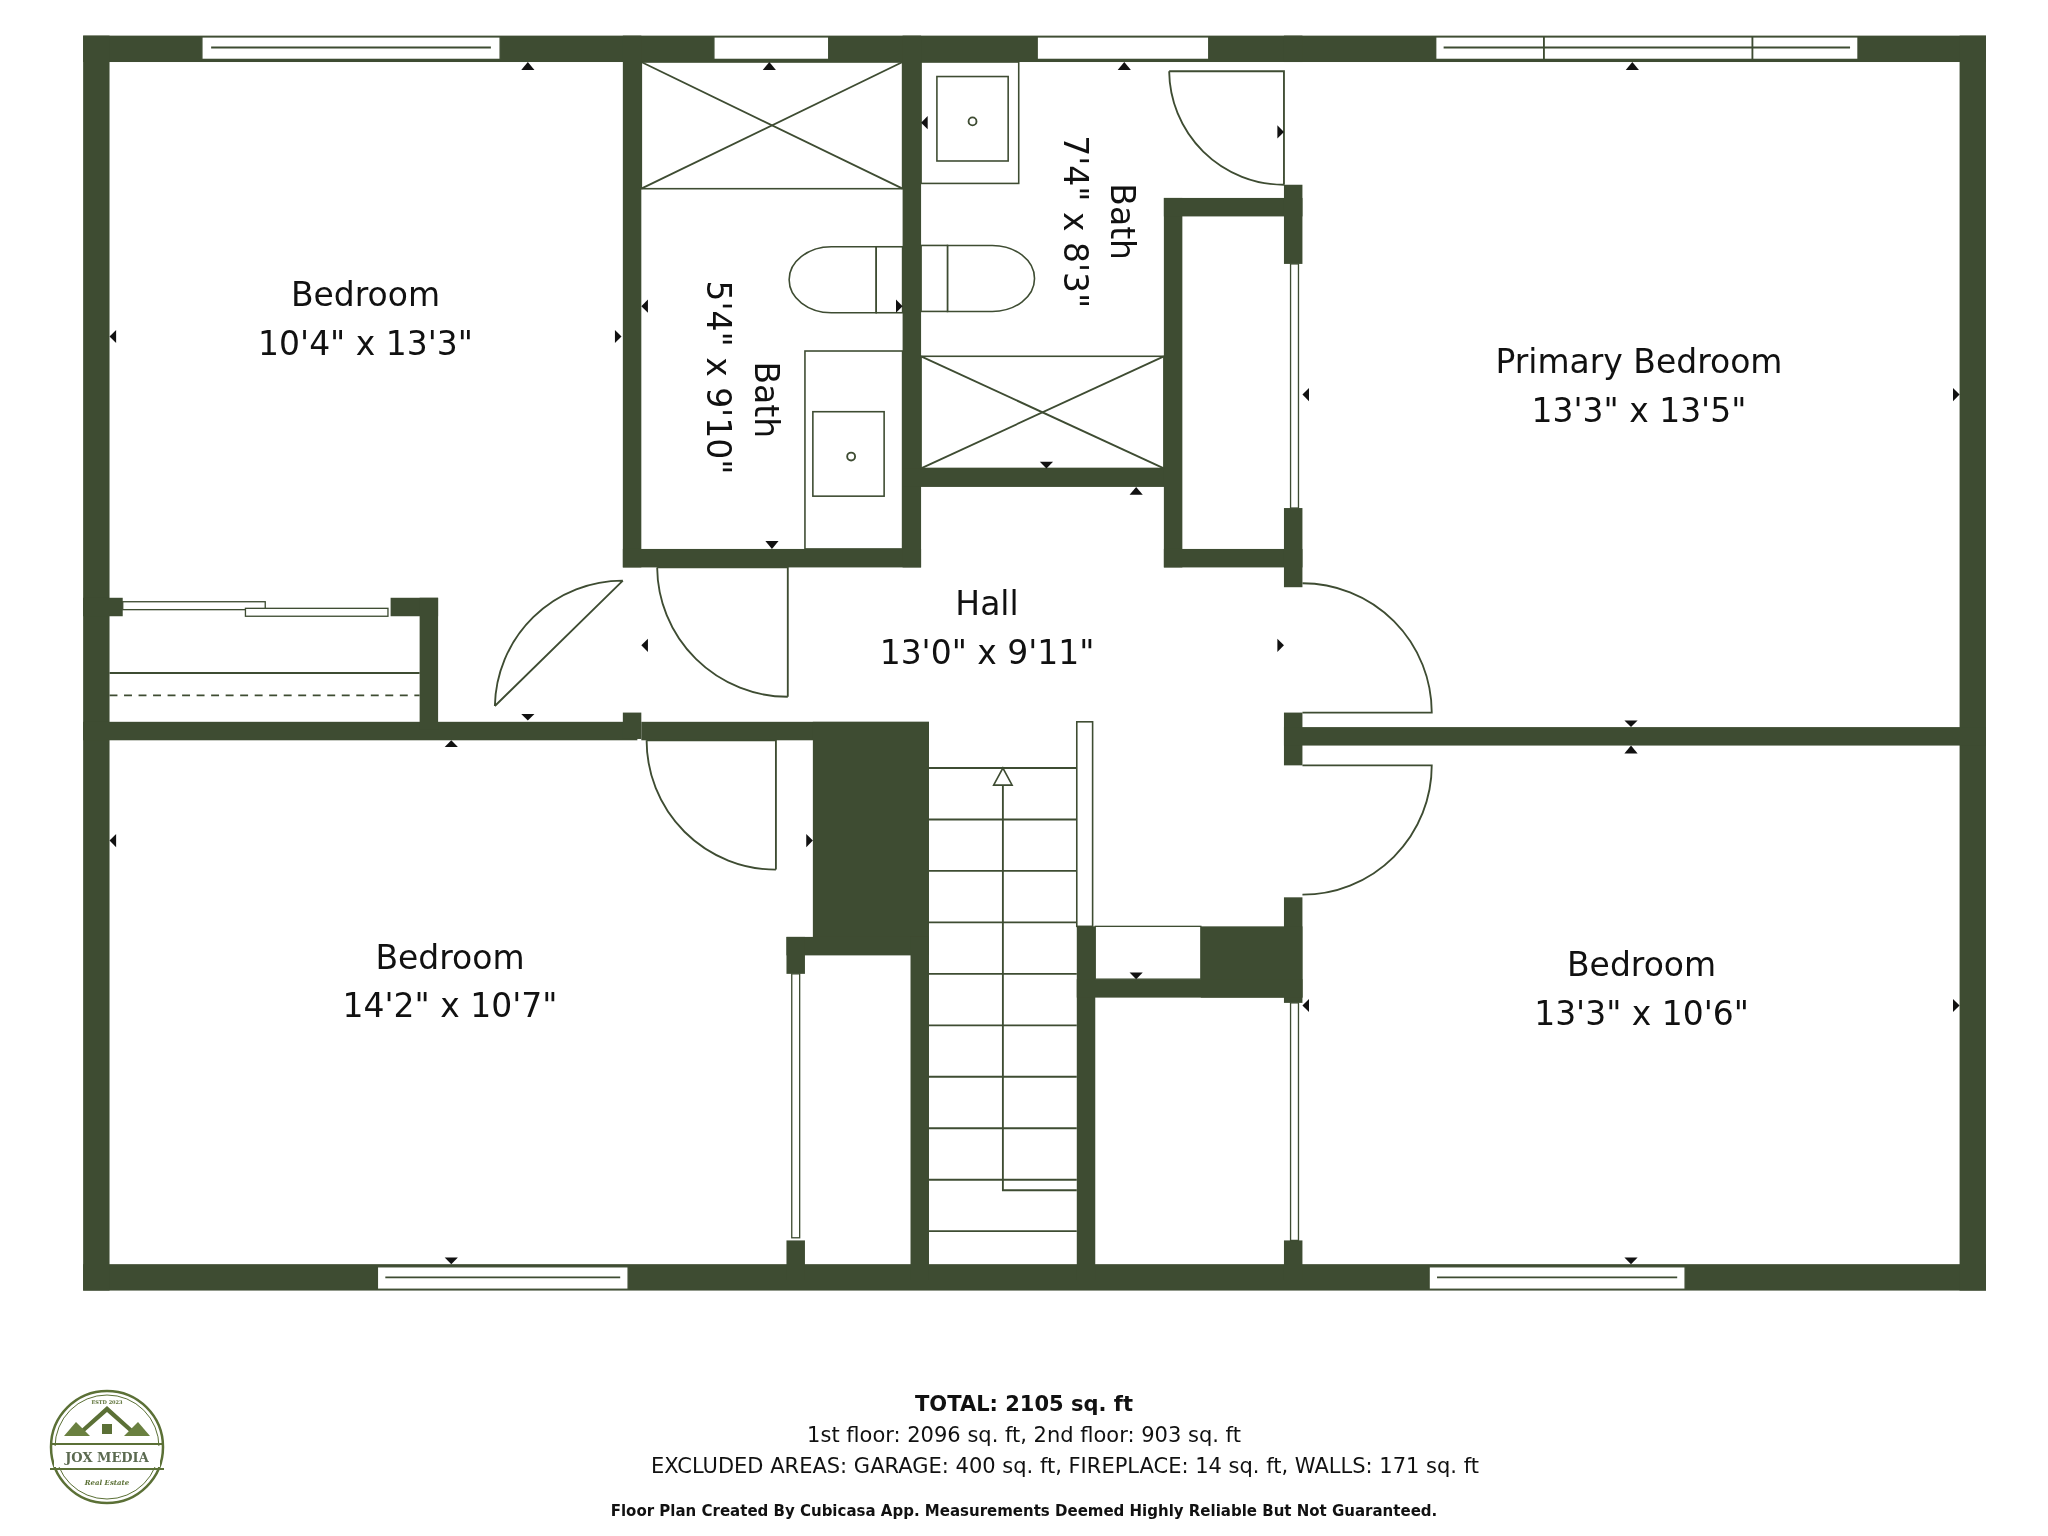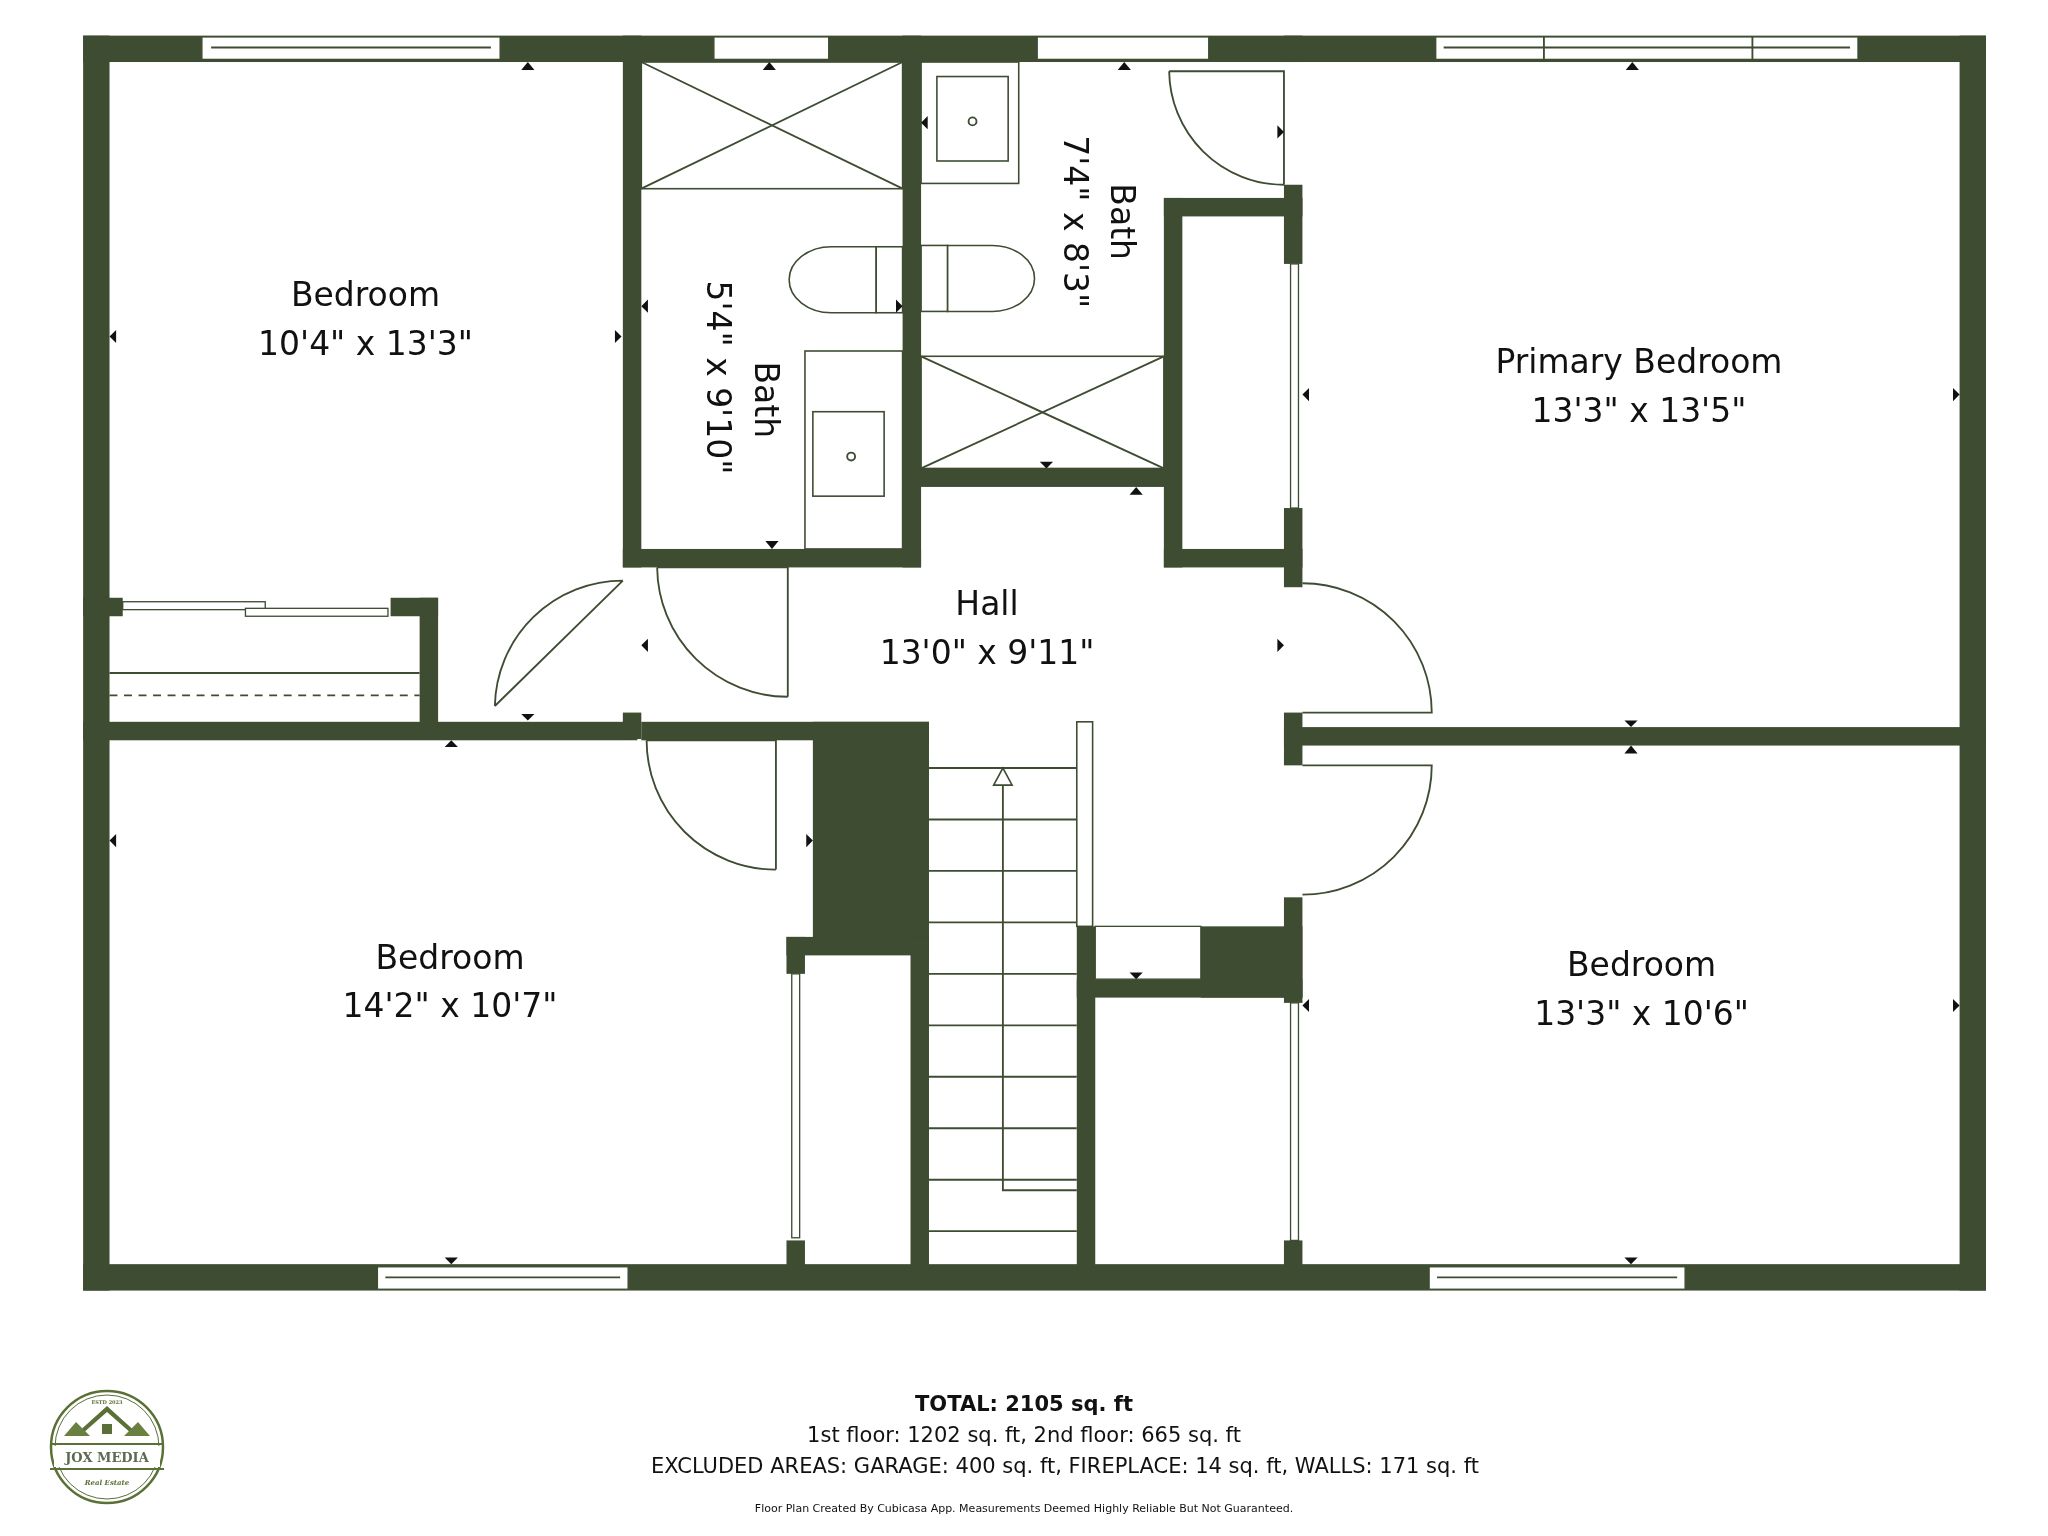--- a/index.html
+++ b/index.html
@@ -7,21 +7,21 @@
   #plan { position: absolute; left: 0; top: 0; width: 2048px; height: 1536px; }
   .wall { fill: #3e4c32; }
   .line { fill: none; stroke: #3e4c32; stroke-width: 1.4; }
   .thin { fill: #ffffff; stroke: #3e4c32; stroke-width: 1.2; }
   .room-label { font-family: "DejaVu Sans", sans-serif; font-size: 25px; fill: #111; text-anchor: middle; }
   .marker { fill: #111; }
   .footer { position: absolute; left: 0; width: 2048px; text-align: center; color: #111; font-family: "DejaVu Sans", sans-serif; }
   .f-total { top: 1392px; font-size: 21px; font-weight: bold; }
   .f-floor { top: 1423px; font-size: 21px; }
   .f-excl { top: 1454px; font-size: 21px; padding-left: 41px; }
-  .f-note { top: 1502px; font-size: 11px; }
+  .f-note { top: 1502px; font-size: 15px; font-weight: bold; }
   .logo { position: absolute; left: 46px; top: 1386px; width: 122px; height: 122px; font-weight: bold; }
 </style>
 </head>
 <body>
 
 <svg id="plan" viewBox="0 0 1552 1164" preserveAspectRatio="none" xmlns="http://www.w3.org/2000/svg">
   <g>
 
     <rect class="wall" x="63" y="27" width="1442" height="20"></rect>
     <rect class="wall" x="63" y="958" width="1442" height="20"></rect>
@@ -198,15 +198,15 @@
     <rect x="4" y="57" width="114" height="2" fill="#5b7036"></rect>
     <rect x="4" y="82" width="114" height="2" fill="#5b7036"></rect>
     <rect x="8" y="60" width="106" height="21" fill="#fff"></rect>
     <text x="61" y="18" font-size="5" fill="#5b7036" text-anchor="middle" font-family="DejaVu Serif, serif">ESTD 2023</text>
     <text x="61" y="76" font-size="13" fill="#5b6a50" text-anchor="middle" font-family="DejaVu Serif, serif">JOX MEDIA</text>
     <text x="61" y="99" font-size="7" fill="#5b7036" font-style="italic" text-anchor="middle" font-family="DejaVu Serif, serif">Real Estate</text>
   </svg>
 </div>
 
 <div class="footer f-total">TOTAL: 2105 sq. ft</div>
-<div class="footer f-floor">1st floor: 1202 sq. ft, 2nd floor: 665 sq. ft</div>
+<div class="footer f-floor">1st floor: 2096 sq. ft, 2nd floor: 903 sq. ft</div>
 <div class="footer f-excl">EXCLUDED AREAS: GARAGE: 400 sq. ft, FIREPLACE: 14 sq. ft, WALLS: 171 sq. ft</div>
 <div class="footer f-note">Floor Plan Created By Cubicasa App. Measurements Deemed Highly Reliable But Not Guaranteed.</div>
 
 </body></html>

